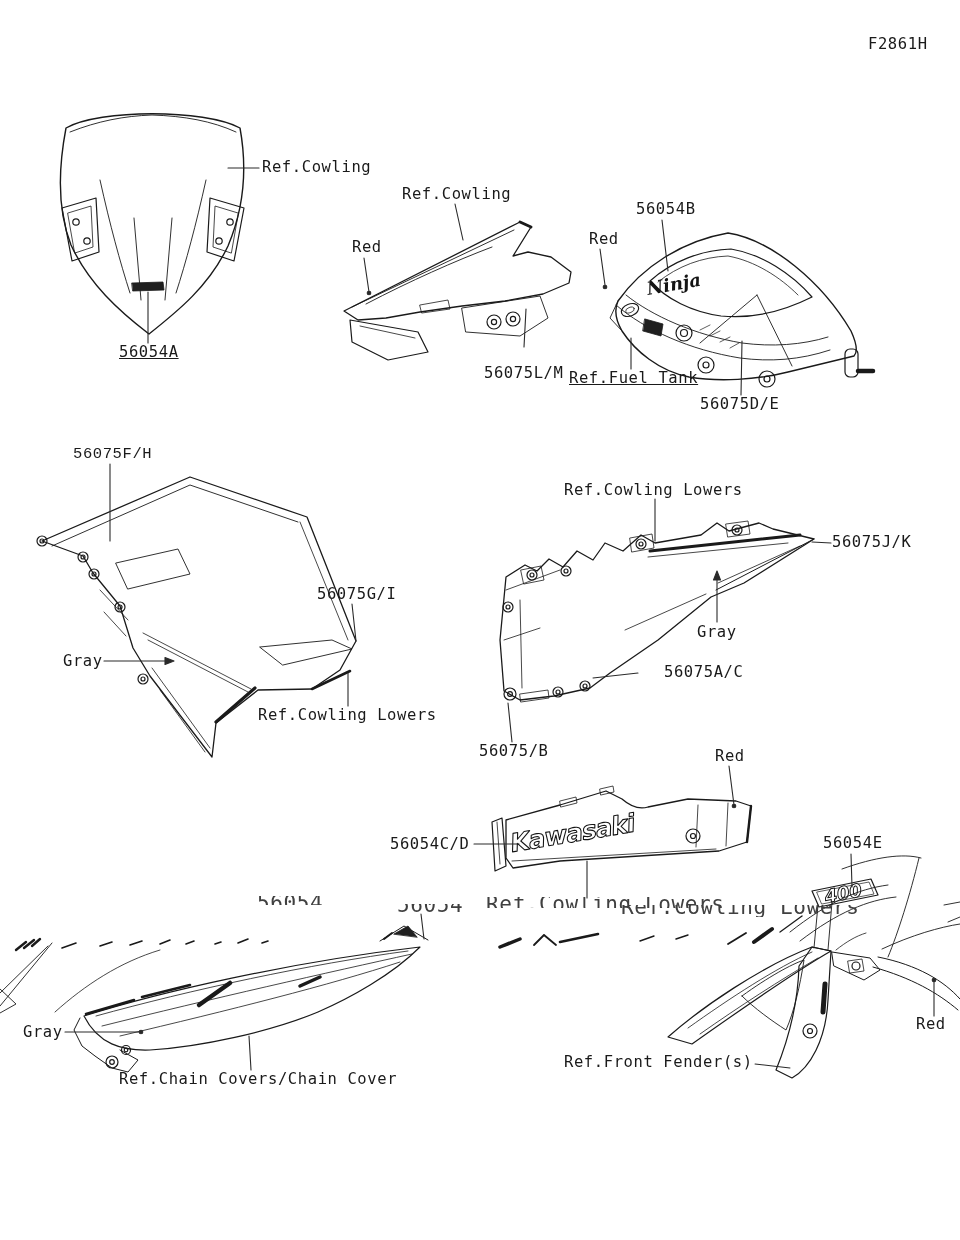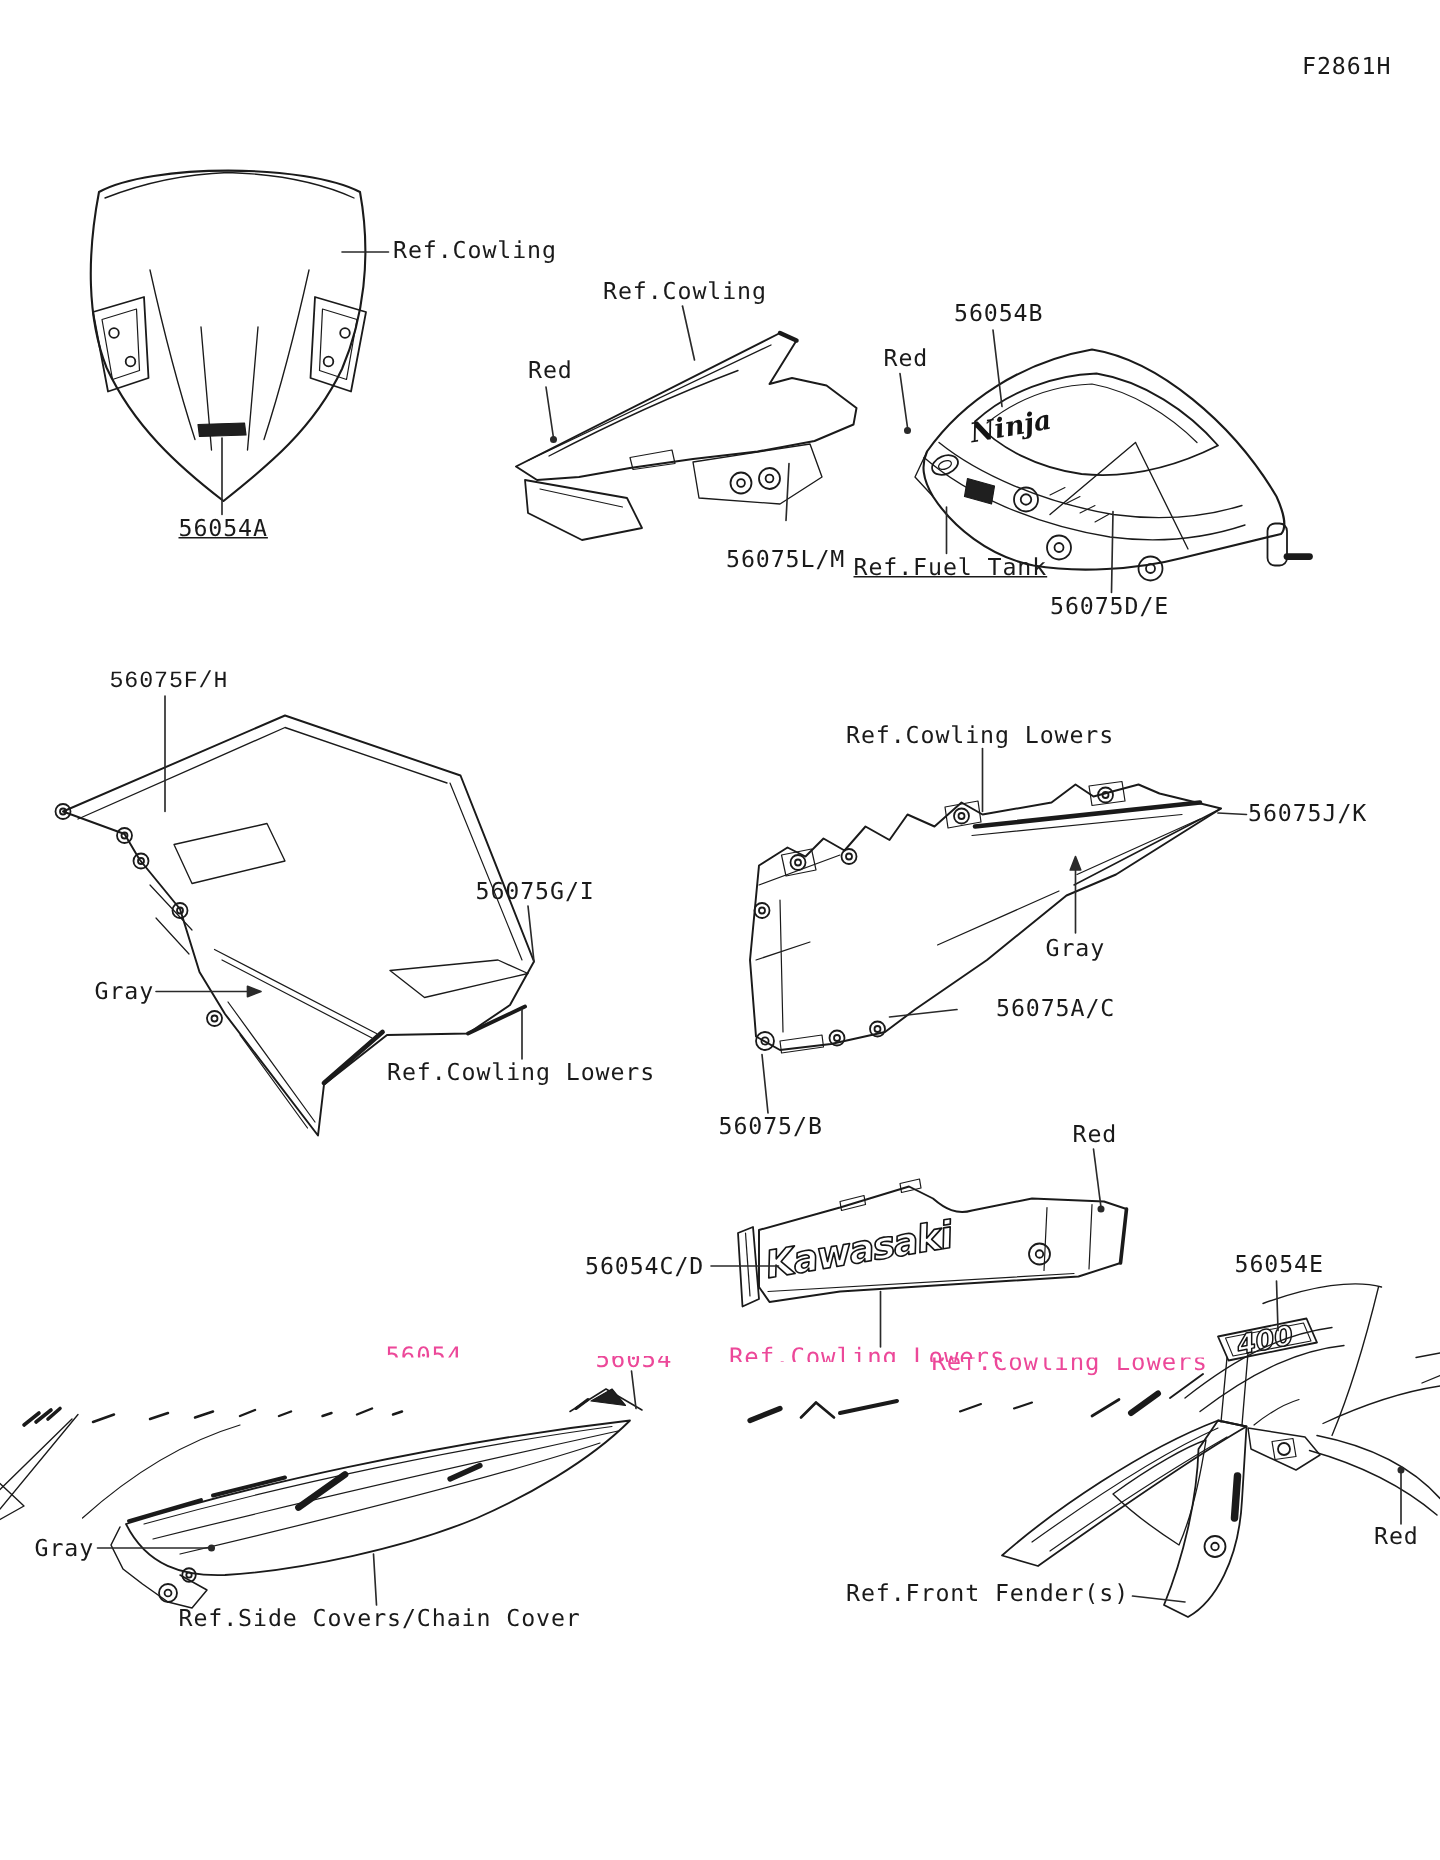--- a/index.html
+++ b/index.html
@@ -2,22 +2,22 @@
 <html><head>
 <meta charset="utf-8">
 <style>
   html,body{margin:0;padding:0;background:#fff;}
   .canvas{position:relative;width:960px;height:1240px;background:#fff;overflow:hidden;
           font-family:"DejaVu Sans Mono",monospace;}
   .art{position:absolute;left:0;top:0;}
   .lbl{position:absolute;font-size:15.5px;line-height:15px;letter-spacing:0.6px;
        color:#1a1a1a;white-space:nowrap;}
   .clip{position:absolute;overflow:hidden;}
-  .clip > span{display:block;font-size:16px;line-height:15px;letter-spacing:0.6px;
-       color:#ec4899;white-space:nowrap;text-align:right;}
+  .clip > span{display:block;font-size:21px;line-height:15px;letter-spacing:0.6px;
+       color:#404040;white-space:nowrap;text-align:right;}
   svg *{vector-effect:non-scaling-stroke;}
 </style>
 </head>
 <body>
 
 <div class="canvas">
 
 <svg class="art" width="960" height="1240" viewBox="0 0 960 1240" fill="none" stroke="#1a1a1a" stroke-width="1.2" stroke-linecap="round" stroke-linejoin="round">
 
   <g>
@@ -280,18 +280,18 @@
   <span style="margin-top:-6px;">56054</span>
 </div>
 <div class="clip" style="left:486px;top:897px;height:11px;">
   <span>Ref.Cowling Lowers</span>
 </div>
 <div class="clip" style="left:621px;top:905px;height:12px;">
   <span style="margin-top:-5px;">Ref.Cowling Lowers</span>
 </div>
 
 <div class="lbl" style="left:23px;top:1025px;">Gray</div>
-<div class="lbl" style="left:119px;top:1072px;">Ref.Side Covers/Chain Cover</div>
+<div class="lbl" style="left:119px;top:1072px;">Ref.Chain Covers/Chain Cover</div>
 
 <div class="lbl" style="left:564px;top:1055px;">Ref.Front Fender(s)</div>
 <div class="lbl" style="left:916px;top:1017px;">Red</div>
 
 </div>
 
 </body></html>

